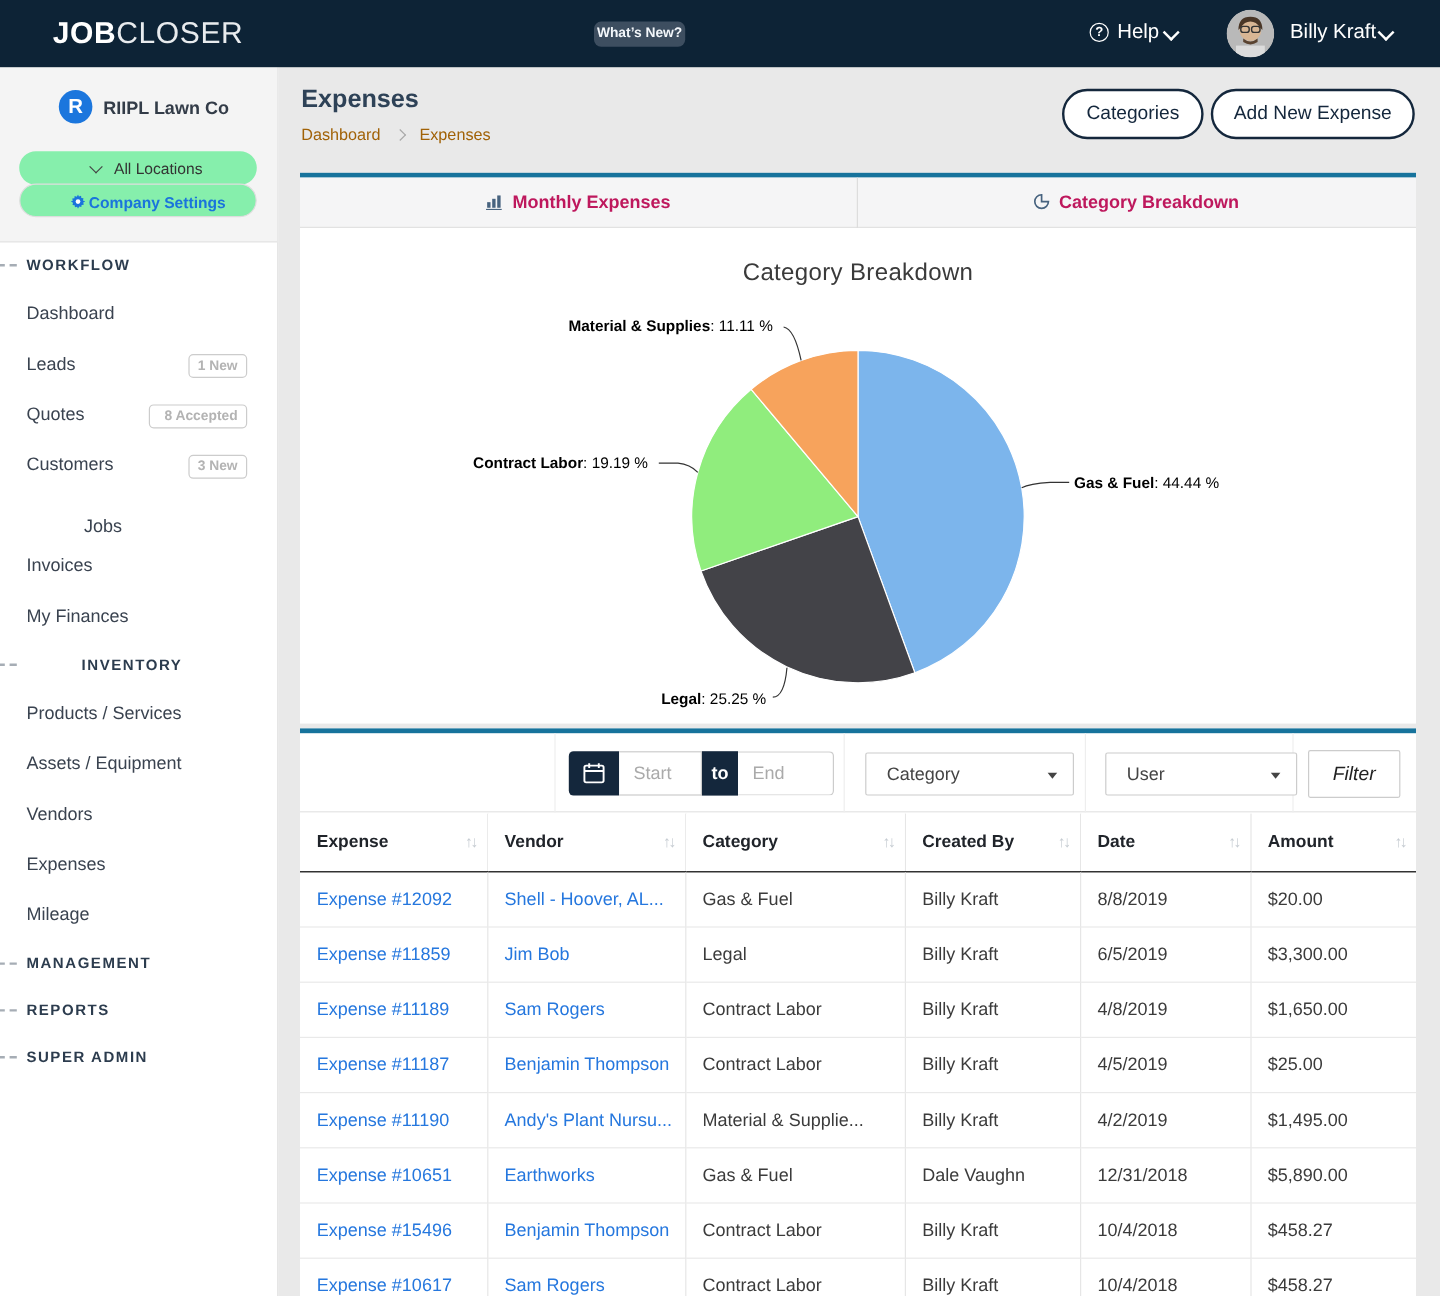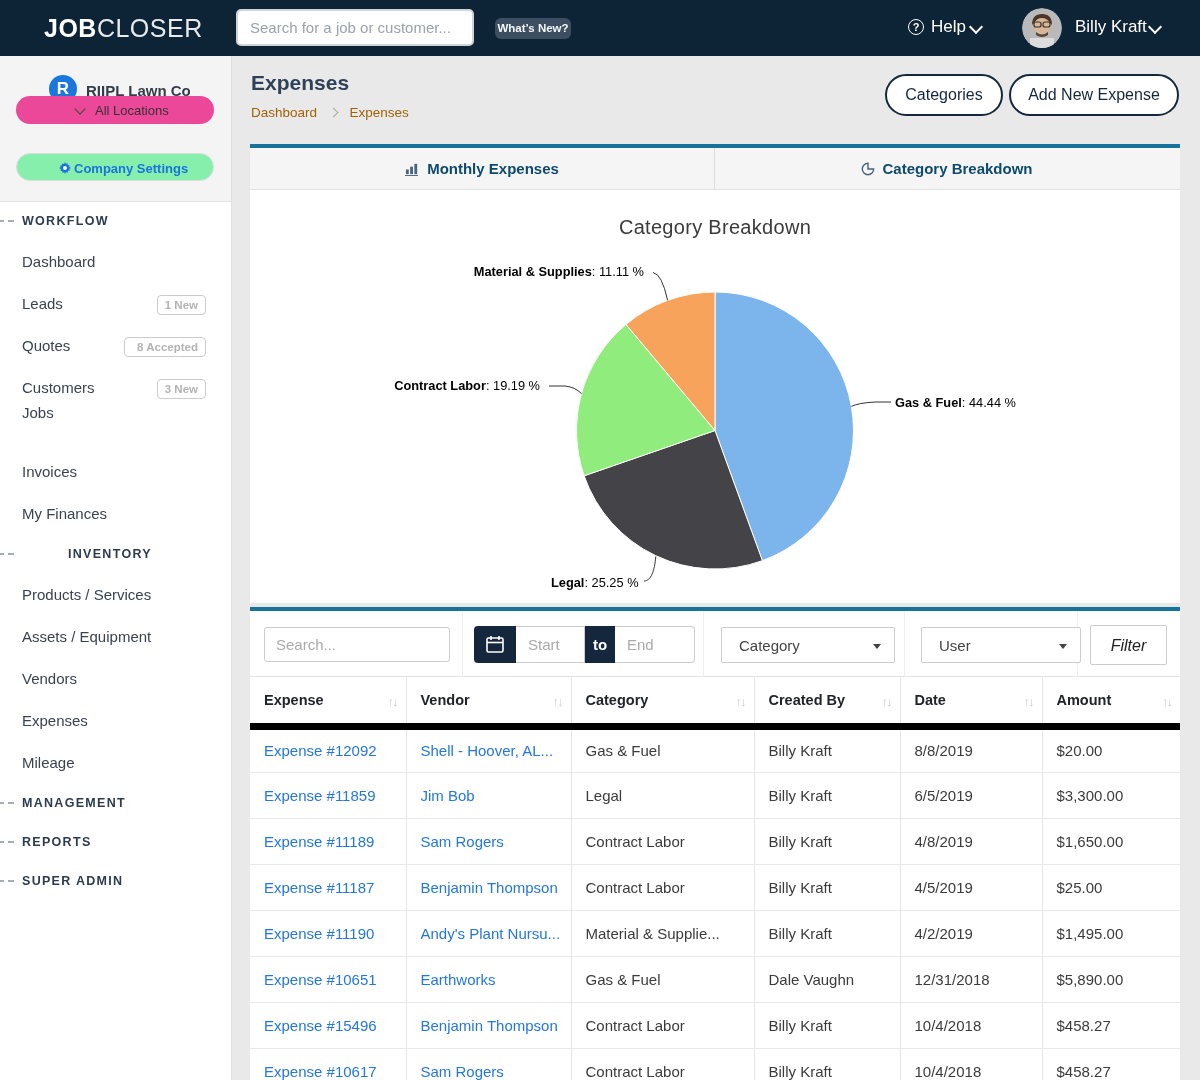--- a/index.html
+++ b/index.html
@@ -17,39 +17,39 @@
 .helptx { position:absolute; left:931px; top:17px; color:#fff; font-size:17px; }
 .chev { position:absolute; width:10px; height:10px; border-right:2px solid #fff; border-bottom:2px solid #fff; transform:rotate(45deg); }
 .avatar { position:absolute; left:1022px; top:8px; width:40px; height:40px; border-radius:50%; overflow:hidden; }
 .uname { position:absolute; left:1075px; top:17px; color:#fff; font-size:17px; }
 
 
 .sidebar { position:absolute; top:56px; left:0; width:232px; height:1024px; background:#fff; border-right:1px solid #e0e0e0; }
 .sidetop { position:absolute; top:0; left:0; width:231px; height:146px; background:#f4f4f4; border-bottom:1px solid #e4e4e4; }
 .clogo { position:absolute; left:49px; top:19px; width:28px; height:28px; background:#1b76dd; border-radius:50%; color:#fff; font-size:17px; font-weight:bold; text-align:center; line-height:28px; }
 .cname { position:absolute; left:86px; top:26px; font-size:15px; font-weight:bold; color:#333c48; }
-.locbtn { position:absolute; left:16px; top:40px; width:198px; height:28px; background:#ec4899; border-radius:14px;text-decoration:underline; }
+.locbtn { position:absolute; left:16px; top:70px; width:198px; height:28px; background:#86efac; border-radius:14px;text-decoration:underline; }
 .locbtn .tx { position:absolute; left:79px; top:7px; font-size:13px; color:#333; }
 .setbtn { position:absolute; left:16px; top:97px; width:198px; height:28px; background:#86efac; border:1px solid #ddd; border-radius:14px; }
 .setbtn .tx { position:absolute; left:57px; top:7px; font-size:13px; color:#1a74dc; font-weight:bold; }
 .navsec { position:absolute; left:22px; font-size:12.5px; font-weight:bold; letter-spacing:1.3px; color:#2c3c4e; }
 .navsec::before { content:""; position:absolute; left:-24px; top:6px; width:16px; border-top:2px dashed #a6adb5; }
 .navitem { position:absolute; left:22px; font-size:15px; color:#3a4350; }
 .badge { position:absolute; font-size:11.5px; font-weight:bold; color:#b3b3b3; border:1px solid #ccc; border-radius:4px; padding:3px 7px; background:#fff; }
 
 
 .ptitle { position:absolute; left:251px; top:71px; font-size:21px; font-weight:bold; color:#2e4257; }
 .crumb { position:absolute; left:251px; top:105px; font-size:13.5px; color:#a16207; }
 .crumb .sep { display:inline-block; width:7px; height:7px; border-right:1.5px solid #a8a8a8; border-top:1.5px solid #a8a8a8; transform:rotate(45deg); margin:0 9px 1px 9px; }
 .pillbtn { position:absolute; top:74px; height:42px; background:#fff; border:2px solid #14273c; border-radius:21px; color:#14273c; font-size:16px; text-align:center; }
 
 
 .card1 { position:absolute; left:250px; top:144px; width:930px; height:459px; background:#fff; border-top:4px solid #17739c; }
 .tabs { position:absolute; top:0; left:0; width:930px; height:42px; background:#f5f5f6; border-bottom:1px solid #e2e2e2; }
-.tab { position:absolute; top:0; height:42px; width:464px; font-size:15px; font-weight:bold; color:#0c4a6e; text-align:center; line-height:42px; }
+.tab { position:absolute; top:0; height:42px; width:464px; font-size:15px; font-weight:bold; color:#be185d; text-align:center; line-height:42px; }
 .tabdiv { position:absolute; left:464px; top:0; width:1px; height:42px; background:#ddd; }
 .ctitle { position:absolute; top:68px; left:0; width:930px; text-align:center; font-size:20px; color:#3a3a3a; letter-spacing:0.3px; }
 
 
 .card2 { position:absolute; left:250px; top:607px; width:930px; height:473px; background:#fff; border-top:4px solid #17739c; }
 .frow { position:absolute; top:0; left:0; width:930px; height:66px; border-bottom:1px solid #e4e4e4; }
 .fdiv { position:absolute; top:0; width:1px; height:66px; background:#eee; }
 .fsearch { position:absolute; left:14px; top:16px; width:186px; height:35px; border:1px solid #ccc; border-radius:3px; }
 .fsearch span { position:absolute; left:11px; top:8px; font-size:15px; color:#aaa; }
 .dgrp { position:absolute; left:224px; top:15px; height:37px; }
@@ -57,34 +57,31 @@
 .dstart { position:absolute; left:42px; top:0; width:69px; height:37px; border:1px solid #ccc; border-left:none; background:#fff; }
 .dto { position:absolute; left:111px; top:0; width:30px; height:37px; background:#14273c; color:#fff; font-size:15px; font-weight:bold; text-align:center; line-height:37px; }
 .dend { position:absolute; left:141px; top:0; width:80px; height:37px; border:1px solid #ccc; border-left:none; background:#fff; border-radius:0 4px 4px 0; }
 .dgrp .ph { position:absolute; top:9px; left:12px; font-size:15px; color:#aaa; }
 .fsel { position:absolute; top:16px; height:36px; border:1px solid #ccc; border-radius:2px; background:#fff; }
 .fsel .tx { position:absolute; left:17px; top:9px; font-size:15px; color:#444; }
 .fsel .ar { position:absolute; right:13px; top:16px; width:0; height:0; border-left:4.5px solid transparent; border-right:4.5px solid transparent; border-top:5px solid #444; }
 .fbtn { position:absolute; left:840px; top:14px; width:77px; height:40px; border:1px solid #ccc; border-radius:2px; background:#fff; font-size:16px; color:#222; text-align:center; line-height:40px;font-style:italic; }
 
 table.grid { position:absolute; top:67px; left:0; width:930px; border-collapse:collapse; table-layout:fixed; }
-table.grid th { height:48px; font-size:14.5px; font-weight:bold; color:#20242a; text-align:left; padding-left:14px; border-right:1px solid #e6e6e6; border-bottom:7px solid #000000; position:relative; background:#fff; }
+table.grid th { height:48px; font-size:14.5px; font-weight:bold; color:#20242a; text-align:left; padding-left:14px; border-right:1px solid #e6e6e6; border-bottom:1px solid #000000; position:relative; background:#fff; }
 table.grid td { height:46px; font-size:15px; color:#3b3b3b; padding-left:14px; border-right:1px solid #e6e6e6; border-bottom:1px solid #e9e9e9; background:#fff; white-space:nowrap; overflow:hidden; }
 table.grid th:last-child, table.grid td:last-child { border-right:none; }
 table.grid a { color:#2577de; text-decoration:none; }
 .sort { position:absolute; right:9px; top:16px; font-size:13px; color:#c6ccd2; letter-spacing:-2px; }
 </style>
 </head>
 <body>
 
 <div class="nav">
   <div class="logo"><b>JOB</b><span>CLOSER</span></div>
-  <div class="nsearch">
-      <span>Search for a job or customer...</span>
-    </div>
   <div class="wnew">What’s New?</div>
   <div class="helpico">?</div>
   <div class="helptx">Help</div>
   <div class="chev" style="left:971px; top:22px;"></div>
   <div class="avatar">
     <svg width="40" height="40" viewBox="0 0 40 40">
       <circle cx="20" cy="20" r="20" fill="#b9b9b9"></circle>
       <rect x="8" y="30" width="24" height="10" fill="#dcdcdc"></rect>
       <circle cx="20" cy="17" r="9" fill="#d9b694"></circle>
       <path d="M10 17 Q10 6 20 6 Q30 6 30 17 L28 15 Q25 10 20 10 Q15 10 12 15 Z" fill="#4a3626"></path>
@@ -114,21 +111,21 @@
     </div>
   </div>
   <div class="navsec" style="top:158px;">WORKFLOW</div>
   <div class="navitem" style="top:197px;">Dashboard</div>
   <div class="navitem" style="top:239px;">Leads</div>
   <div class="badge" style="right:25px; top:239px;">1 New</div>
   <div class="navitem" style="top:281px;">Quotes</div>
   <div class="badge" style="right:25px; top:281px;padding-left:12px;">8 Accepted</div>
   <div class="navitem" style="top:323px;">Customers</div>
   <div class="badge" style="right:25px; top:323px;">3 New</div>
-  <div class="navitem" style="top:348px;">Jobs</div>
+  <div class="navitem" style="top:374px;margin-left:48px;">Jobs</div>
   <div class="navitem" style="top:407px;">Invoices</div>
   <div class="navitem" style="top:449px;">My Finances</div>
   <div class="navsec" style="top:491px;padding-left:46px;">INVENTORY</div>
   <div class="navitem" style="top:530px;">Products / Services</div>
   <div class="navitem" style="top:572px;">Assets / Equipment</div>
   <div class="navitem" style="top:614px;">Vendors</div>
   <div class="navitem" style="top:656px;">Expenses</div>
   <div class="navitem" style="top:698px;">Mileage</div>
   <div class="navsec" style="top:740px;">MANAGEMENT</div>
   <div class="navsec" style="top:779px;">REPORTS</div>
@@ -173,23 +170,20 @@
     <text x="645" y="217" font-size="12.8" fill="#000"><tspan font-weight="bold">Gas &amp; Fuel</tspan>: 44.44 %</text>
   </svg>
 </div>
 
 <div class="card2">
   <div class="frow">
     <div class="fdiv" style="left:212px;"></div>
     <div class="fdiv" style="left:453px;"></div>
     <div class="fdiv" style="left:654px;"></div>
     <div class="fdiv" style="left:827px;"></div>
-    <div class="fsearch">
-        <span>Search...</span>
-      </div>
     <div class="dgrp">
       <div class="dcal">
           <svg style="position:absolute;left:11px;top:8px;" width="20" height="20" viewBox="0 0 20 20">
             <g fill="none" stroke="#fff" stroke-width="1.6">
               <rect x="2" y="4" width="16" height="14" rx="1.5"></rect>
               <line x1="2" y1="8.5" x2="18" y2="8.5"></line>
               <line x1="6" y1="2" x2="6" y2="6"></line>
               <line x1="14" y1="2" x2="14" y2="6"></line>
             </g>
           </svg>

